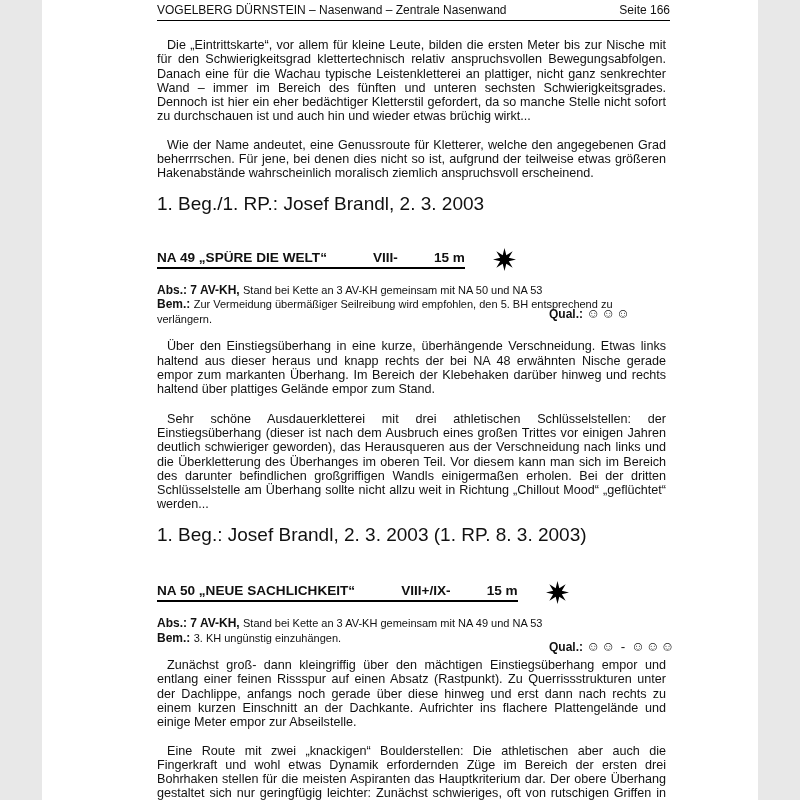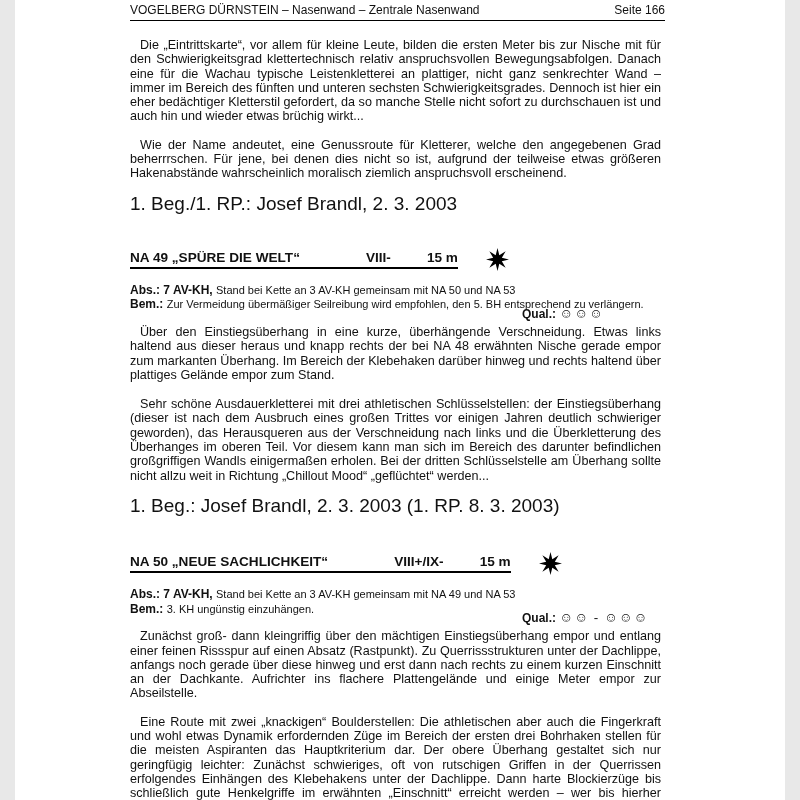--- a/index.html
+++ b/index.html
@@ -1,23 +1,23 @@
 <!DOCTYPE html>
 <html><head>
 <meta charset="utf-8">
 <style>
   html, body { margin: 0; padding: 0; background: #e8e8e8; }
   .page {
     position: relative;
-    width: 770px;
+    width: 716px;
     height: 800px;
     margin: 0 auto;
     background: #ffffff;
     box-sizing: border-box;
-    padding: 4px 120px 0 115px;
+    padding: 4px 88px 0 115px;
     overflow: hidden;
     color: #111;
     font-family: "Liberation Sans", sans-serif;
   }
   .header-row {
     display: flex;
     justify-content: space-between;
     font-size: 12px;
     line-height: 13px;
   }
@@ -46,21 +46,21 @@
   .route-title {
     display: inline-flex;
     align-items: baseline;
     font-weight: bold;
     font-size: 13.6px;
     line-height: 16px;
     border-bottom: 2px solid #000;
     padding-bottom: 1px;
     white-space: nowrap;
   }
-  .route-title .grade { margin-left: 66px; }
+  .route-title .grade { margin-left: 46px; }
   .route-title .length { margin-left: 36px; }
   .star { margin-left: 28px; flex: 0 0 auto; }
   .route-info {
     margin-top: 12px;
   }
   .info-line {
     position: relative;
     font-size: 12px;
     line-height: 14.5px;
   }

